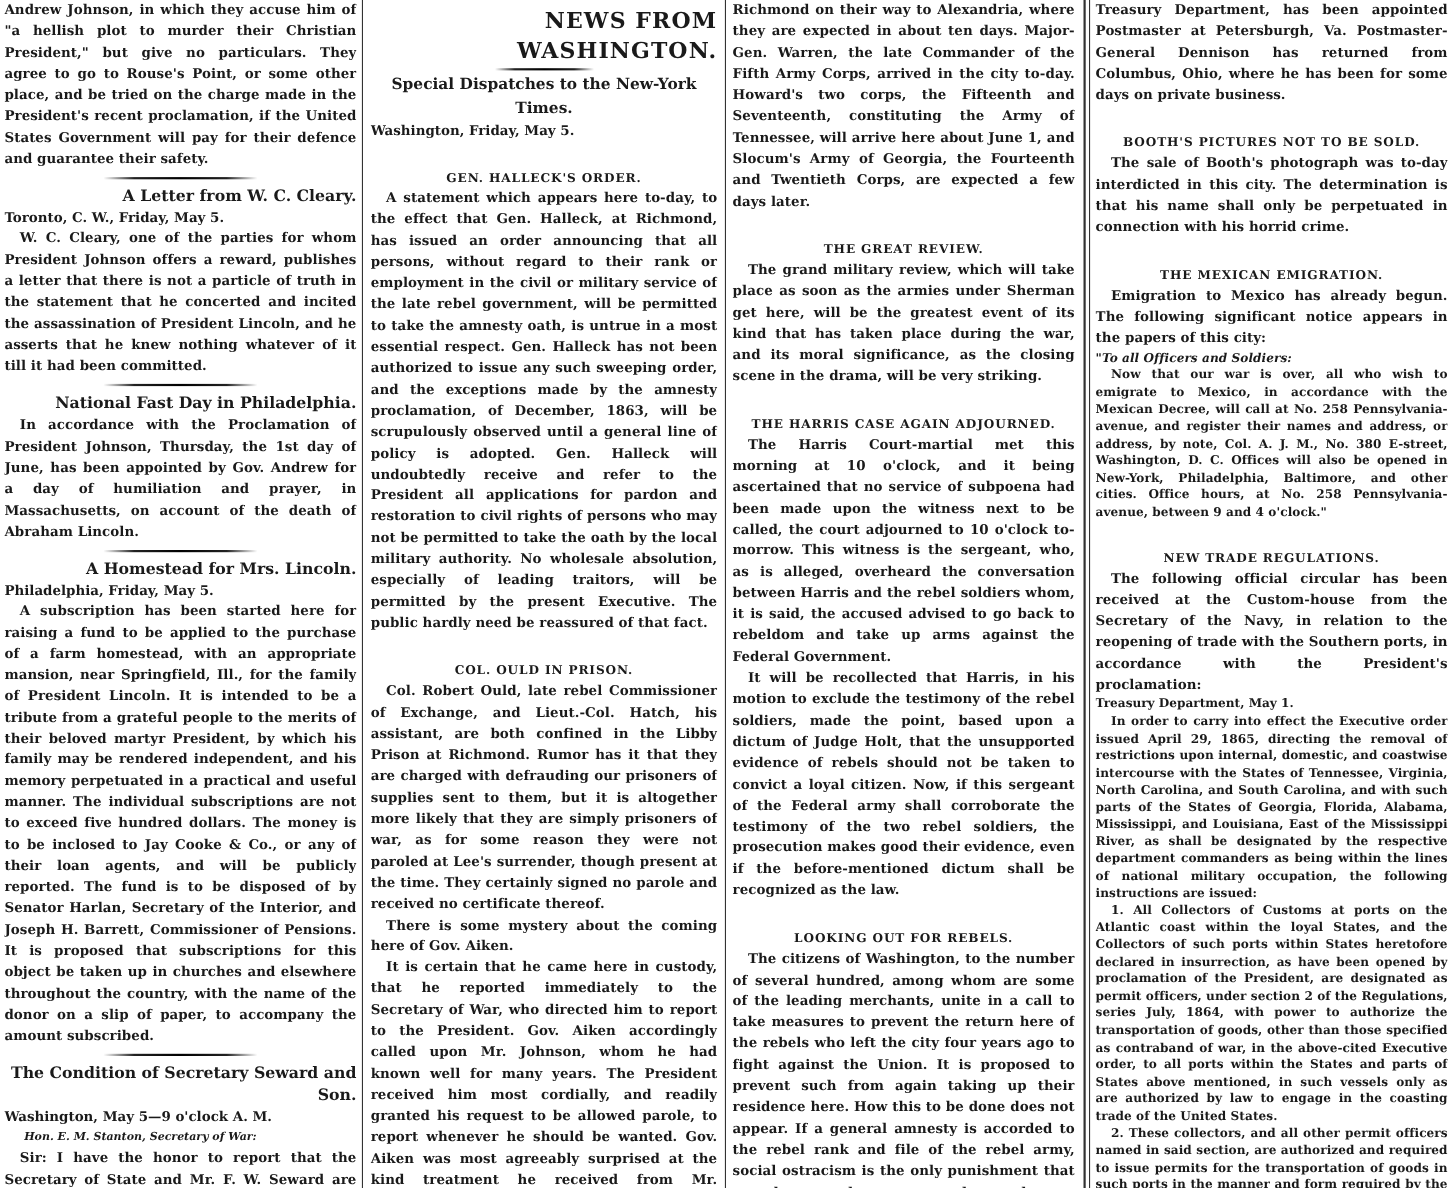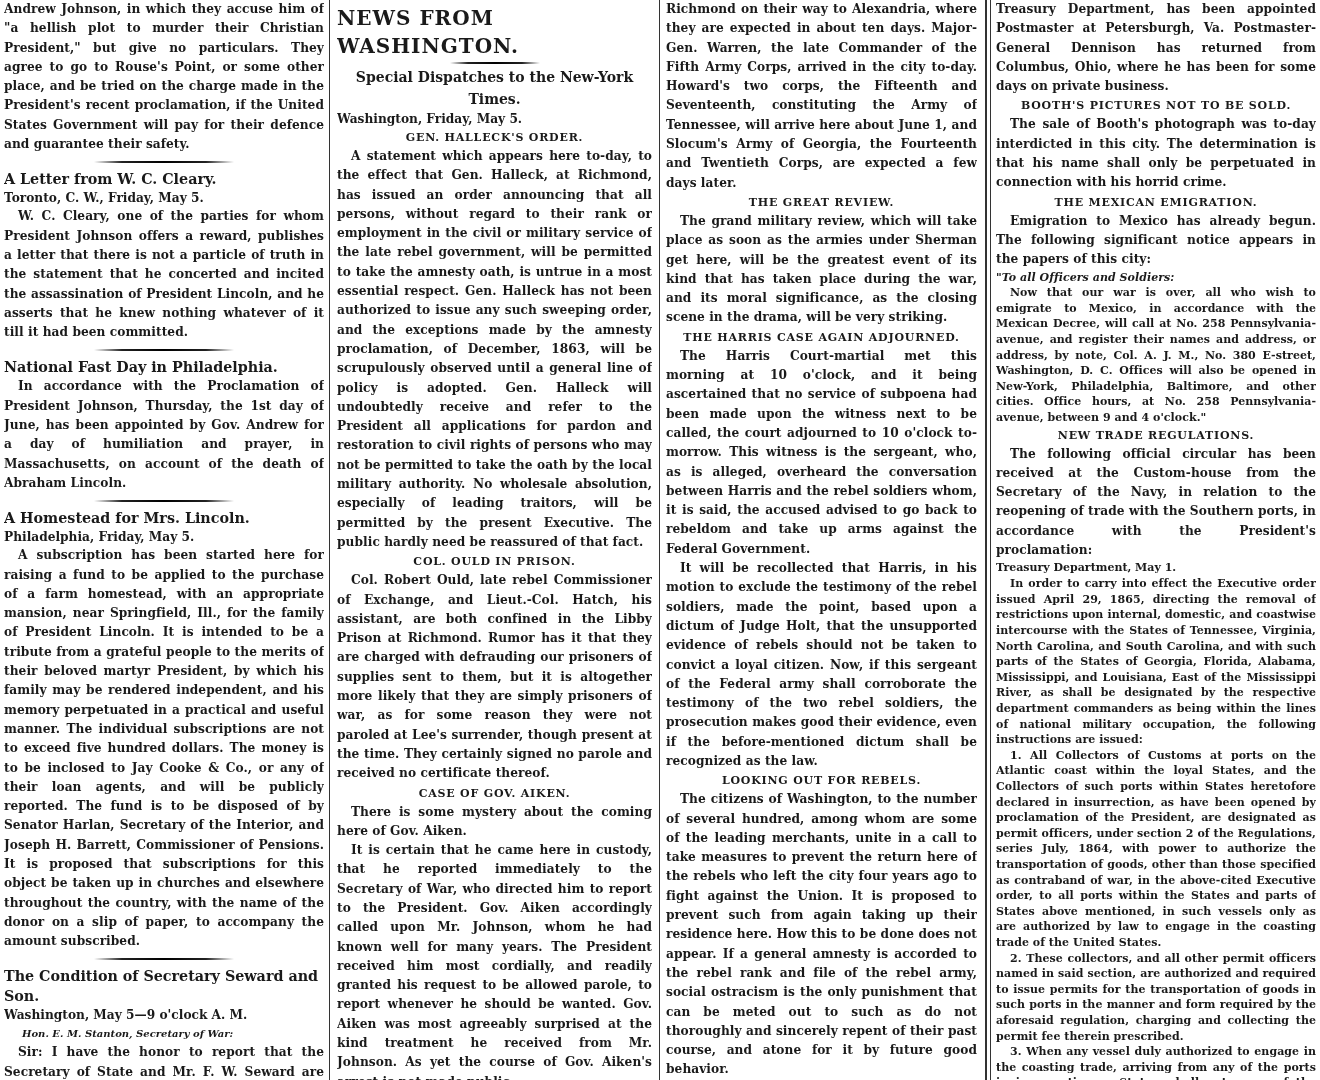--- a/index.html
+++ b/index.html
@@ -12,24 +12,24 @@
   .c3 { left: 666px; width: 311px; }
   .c4 { left: 996px; width: 320px; }
   .rule { position: absolute; top: 0; width: 1px; background: #333; }
   .r1 { left: 329px; height: 1080px; }
   .r2 { left: 659px; height: 1080px; }
   .r3 { left: 985px; height: 1080px; width: 2px; }
   .r3b { left: 990px; height: 1080px; }
   p, .h, .dl, .sig { margin: 0; }
   p { font-size: 12.2px; line-height: 19.3px; text-align: justify; text-indent: 14px; font-weight: bold; letter-spacing: 0.05px; }
   .c4 p.small { font-size: 11px; line-height: 15.6px; }
-  .h { text-align: left; font-weight: bold; font-size: 14.3px; line-height: 20px; margin-top: 6px; }
+  .h { text-align: right; font-weight: bold; font-size: 14.3px; line-height: 20px; margin-top: 6px; }
   .mast { font-size: 20px; line-height: 28px; letter-spacing: 1px; margin-top: 4px; }
   .sub { text-align: center; font-size: 14px; line-height: 22px; font-weight: bold; }
-  .sh { text-align: center; font-size: 11px; line-height: 19px; font-weight: bold; letter-spacing: 0.8px; }
+  .sh { text-align: center; font-size: 11px; line-height: 19px; font-weight: bold; letter-spacing: 0.8px; margin-top: 24px; }
   .dl { font-size: 12.2px; line-height: 18px; font-weight: bold; padding-right: 8px; }
   .sal { font-style: italic; font-size: 10px; line-height: 19px; font-weight: bold; margin-left: 18px; }
   .sep { width: 140px; height: 2px; margin: 7px auto 5px auto; background: linear-gradient(90deg, transparent, #222 20%, #000 50%, #222 80%, transparent); }
   .quote { font-style: italic; text-indent: 0; }
 </style>
 </head>
 <body>
 
 <div class="page">
 
@@ -77,21 +77,20 @@
     <div class="sep" style="width:90px;margin:2px auto 2px auto"></div>
     <div class="sub">Special Dispatches to the New-York Times.</div>
     <div class="dl">Washington, Friday, May 5.</div>
 
     <div class="sh">GEN. HALLECK'S ORDER.</div>
     <p>A statement which appears here to-day, to the effect that Gen. Halleck, at Richmond, has issued an order announcing that all persons, without regard to their rank or employment in the civil or military service of the late rebel government, will be permitted to take the amnesty oath, is untrue in a most essential respect. Gen. Halleck has not been authorized to issue any such sweeping order, and the exceptions made by the amnesty proclamation, of December, 1863, will be scrupulously observed until a general line of policy is adopted. Gen. Halleck will undoubtedly receive and refer to the President all applications for pardon and restoration to civil rights of persons who may not be permitted to take the oath by the local military authority. No wholesale absolution, especially of leading traitors, will be permitted by the present Executive. The public hardly need be reassured of that fact.</p>
 
     <div class="sh">COL. OULD IN PRISON.</div>
     <p>Col. Robert Ould, late rebel Commissioner of Exchange, and Lieut.-Col. Hatch, his assistant, are both confined in the Libby Prison at Richmond. Rumor has it that they are charged with defrauding our prisoners of supplies sent to them, but it is altogether more likely that they are simply prisoners of war, as for some reason they were not paroled at Lee's surrender, though present at the time. They certainly signed no parole and received no certificate thereof.</p>
 
-    <div class="sh">CASE OF GOV. AIKEN.</div>
     <p>There is some mystery about the coming here of Gov. Aiken.</p>
     <p>It is certain that he came here in custody, that he reported immediately to the Secretary of War, who directed him to report to the President. Gov. Aiken accordingly called upon Mr. Johnson, whom he had known well for many years. The President received him most cordially, and readily granted his request to be allowed parole, to report whenever he should be wanted. Gov. Aiken was most agreeably surprised at the kind treatment he received from Mr. Johnson. As yet the course of Gov. Aiken's arrest is not made public.</p>
 
   </div>
 
   <div class="col c3">
     <p style="text-indent:0">Richmond on their way to Alexandria, where they are expected in about ten days. Major-Gen. Warren, the late Commander of the Fifth Army Corps, arrived in the city to-day. Howard's two corps, the Fifteenth and Seventeenth, constituting the Army of Tennessee, will arrive here about June 1, and Slocum's Army of Georgia, the Fourteenth and Twentieth Corps, are expected a few days later.</p>
 
     <div class="sh">THE GREAT REVIEW.</div>
     <p>The grand military review, which will take place as soon as the armies under Sherman get here, will be the greatest event of its kind that has taken place during the war, and its moral significance, as the closing scene in the drama, will be very striking.</p>

